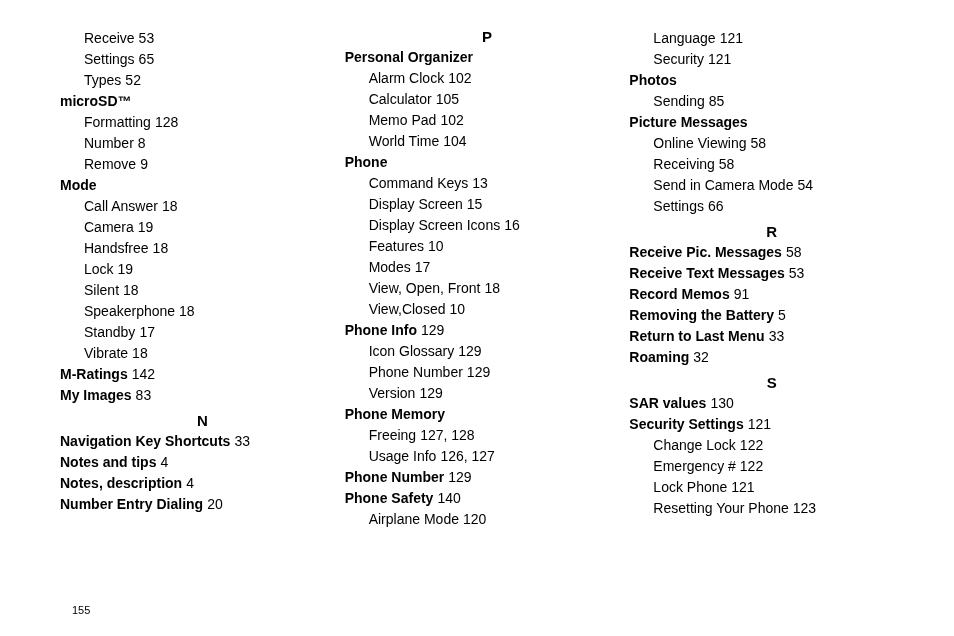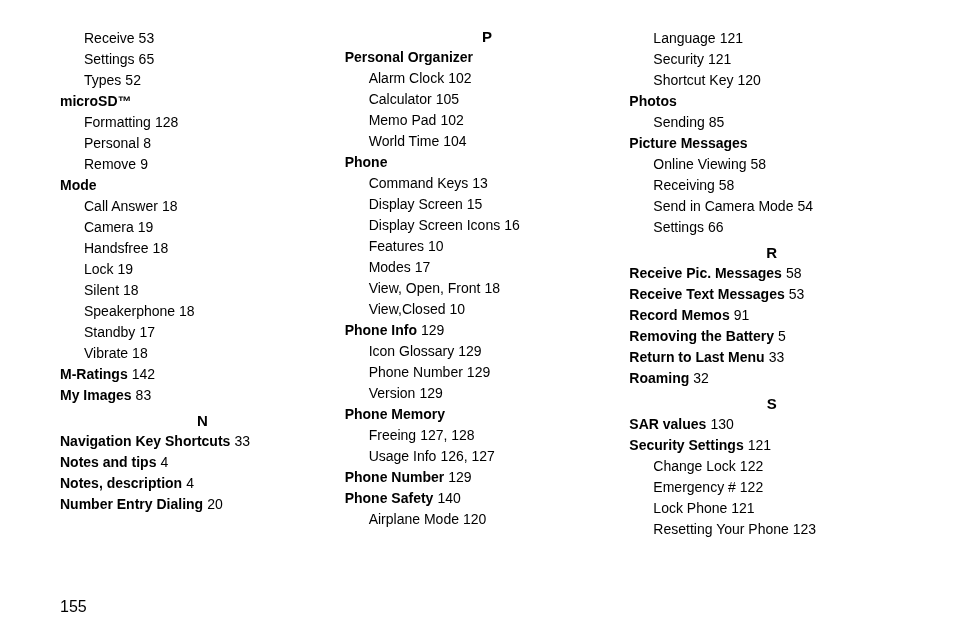--- a/index.html
+++ b/index.html
@@ -39,38 +39,38 @@
     }
     .plain {
       font-weight: normal;
     }
     .pg {
       font-weight: normal;
       margin-left: 4px;
     }
     .page-number {
       position: absolute;
-      left: 60px;
+      left: 72px;
       bottom: 20px;
-      font-size: 16px;
+      font-size: 11px;
     }
   </style>
 </head>
 <body>
 
 <div class="columns">
 
   <div class="col">
     <div class="entry sub"><span>Receive</span><span class="pg">53</span></div>
     <div class="entry sub"><span>Settings</span><span class="pg">65</span></div>
     <div class="entry sub"><span>Types</span><span class="pg">52</span></div>
 
     <div class="entry topic">microSD™</div>
     <div class="entry sub"><span>Formatting</span><span class="pg">128</span></div>
-    <div class="entry sub"><span>Personal</span><span class="pg">8</span></div>
+    <div class="entry sub"><span>Number</span><span class="pg">8</span></div>
     <div class="entry sub"><span>Remove</span><span class="pg">9</span></div>
 
     <div class="entry topic">Mode</div>
     <div class="entry sub"><span>Call Answer</span><span class="pg">18</span></div>
     <div class="entry sub"><span>Camera</span><span class="pg">19</span></div>
     <div class="entry sub"><span>Handsfree</span><span class="pg">18</span></div>
     <div class="entry sub"><span>Lock</span><span class="pg">19</span></div>
     <div class="entry sub"><span>Silent</span><span class="pg">18</span></div>
     <div class="entry sub"><span>Speakerphone</span><span class="pg">18</span></div>
     <div class="entry sub"><span>Standby</span><span class="pg">17</span></div>
@@ -113,21 +113,20 @@
     <div class="entry sub"><span>Usage Info</span><span class="pg">126</span><span class="plain">, </span><span class="plain">127</span></div>
 
     <div class="entry"><span class="topic">Phone Number</span><span class="pg">129</span></div>
     <div class="entry"><span class="topic">Phone Safety</span><span class="pg">140</span></div>
     <div class="entry sub"><span>Airplane Mode</span><span class="pg">120</span></div>
   </div>
 
   <div class="col">
     <div class="entry sub"><span>Language</span><span class="pg">121</span></div>
     <div class="entry sub"><span>Security</span><span class="pg">121</span></div>
-    <div class="entry sub"><span>Shortcut Key</span><span class="pg">120</span></div>
 
     <div class="entry topic">Photos</div>
     <div class="entry sub"><span>Sending</span><span class="pg">85</span></div>
 
     <div class="entry topic">Picture Messages</div>
     <div class="entry sub"><span>Online Viewing</span><span class="pg">58</span></div>
     <div class="entry sub"><span>Receiving</span><span class="pg">58</span></div>
     <div class="entry sub"><span>Send in Camera Mode</span><span class="pg">54</span></div>
     <div class="entry sub"><span>Settings</span><span class="pg">66</span></div>
 

